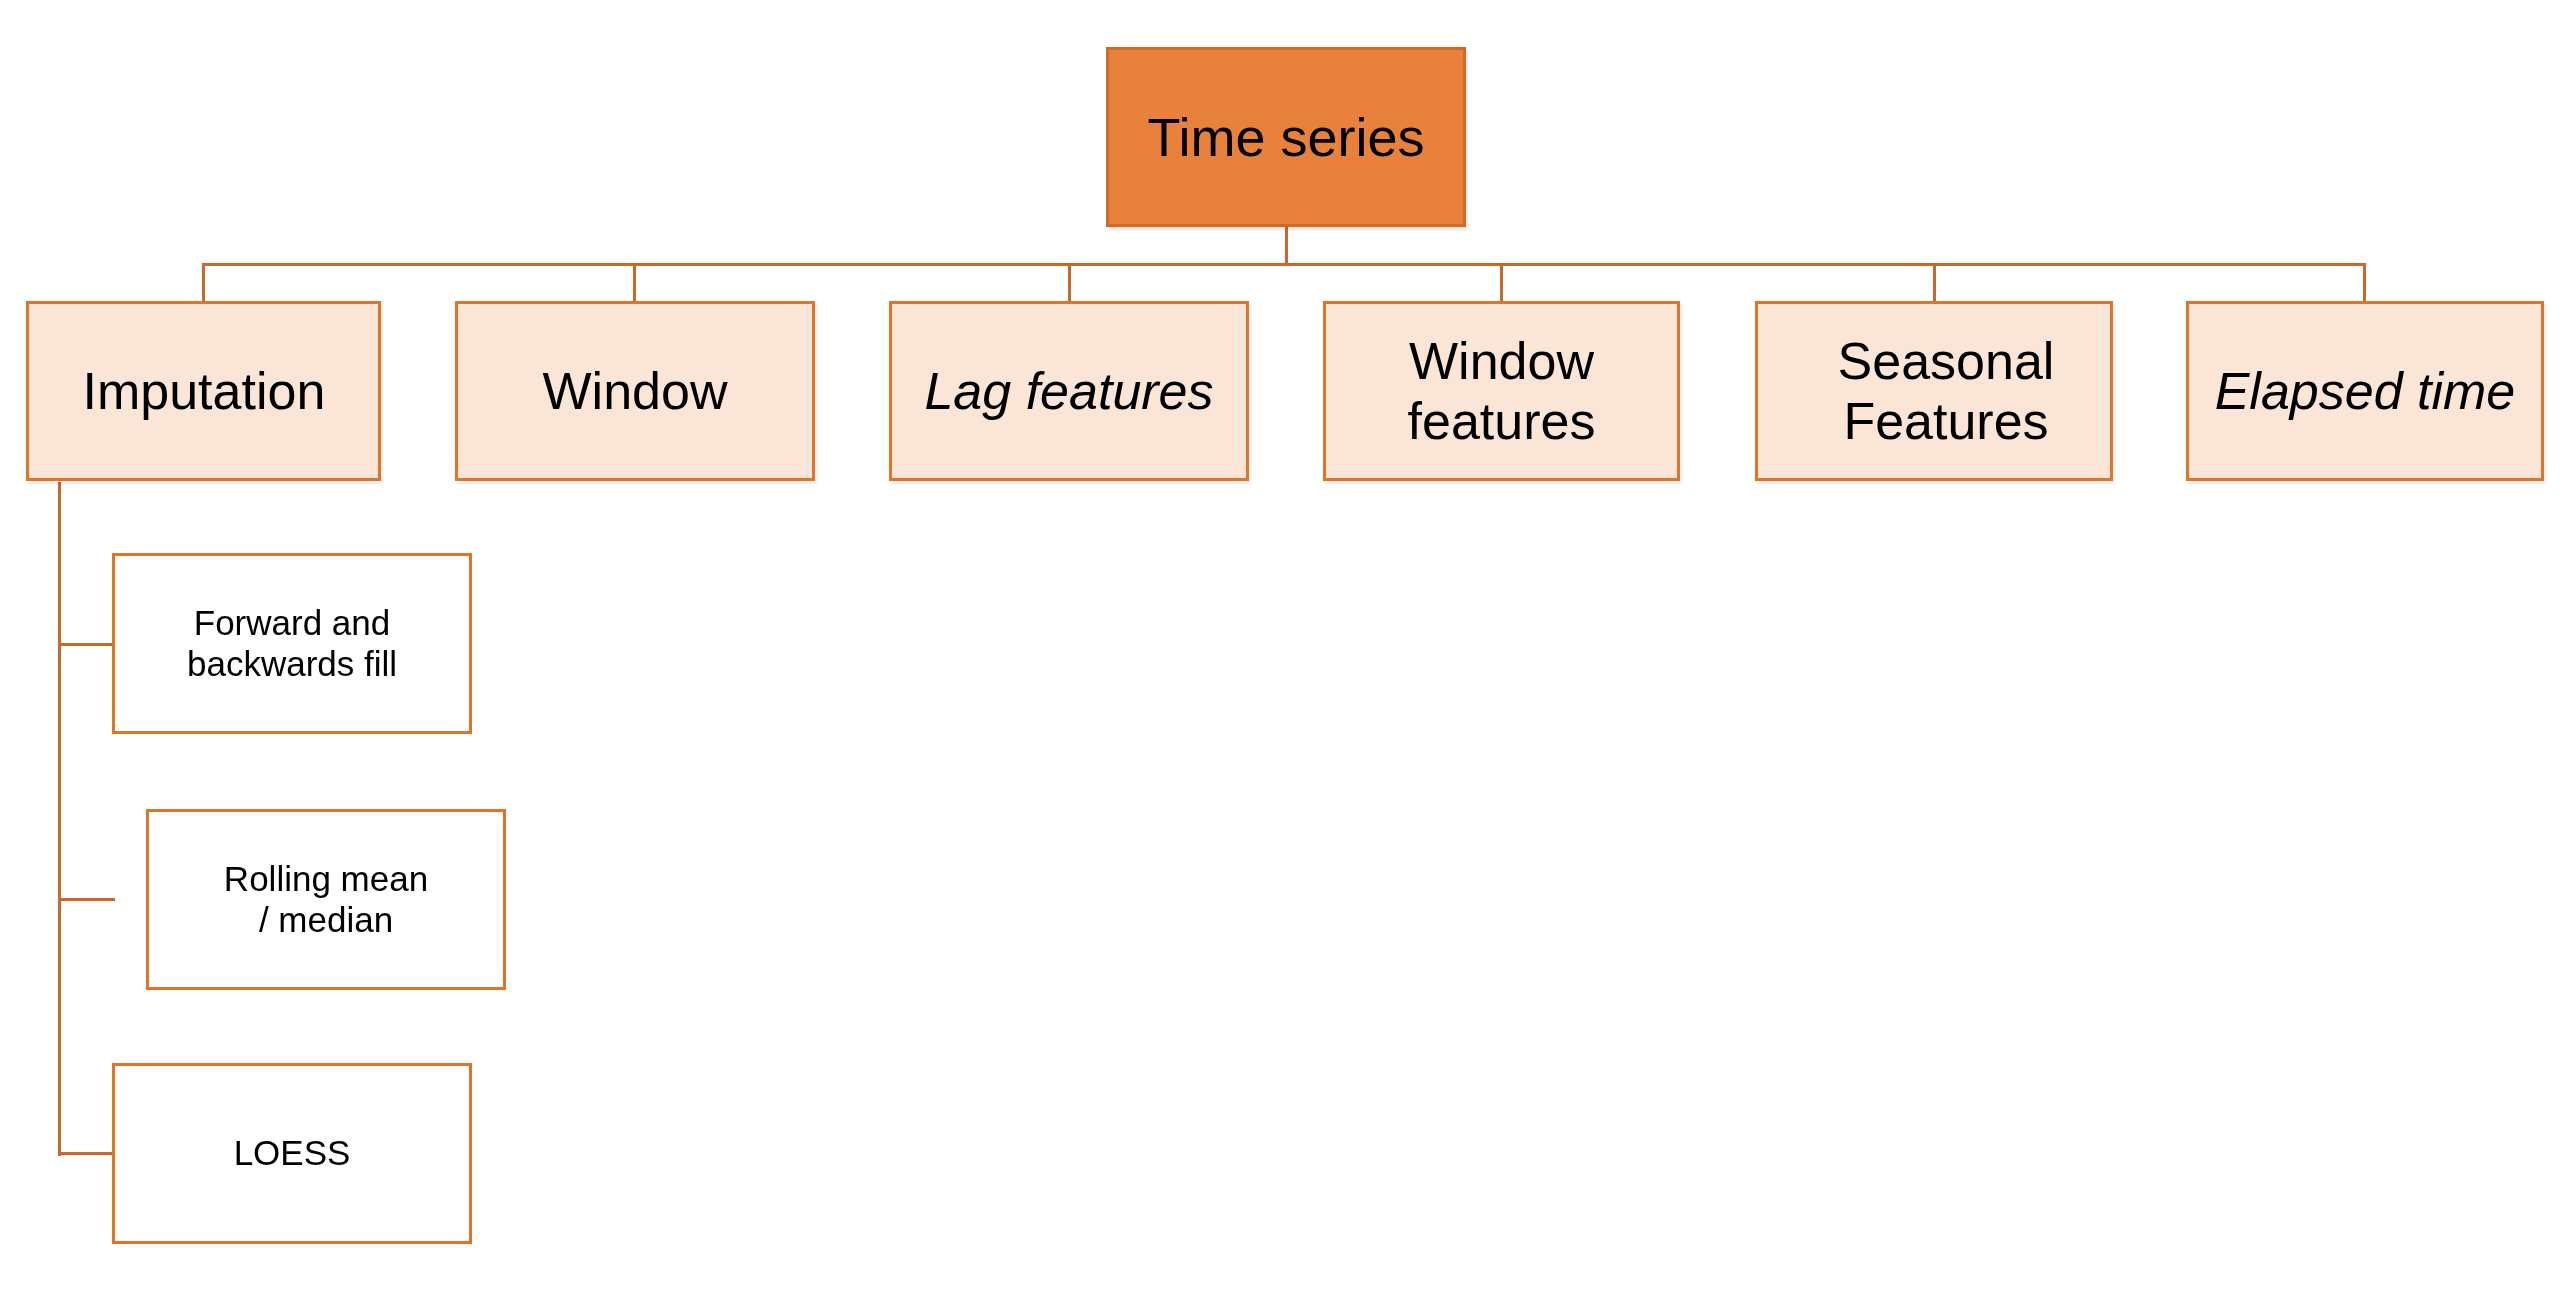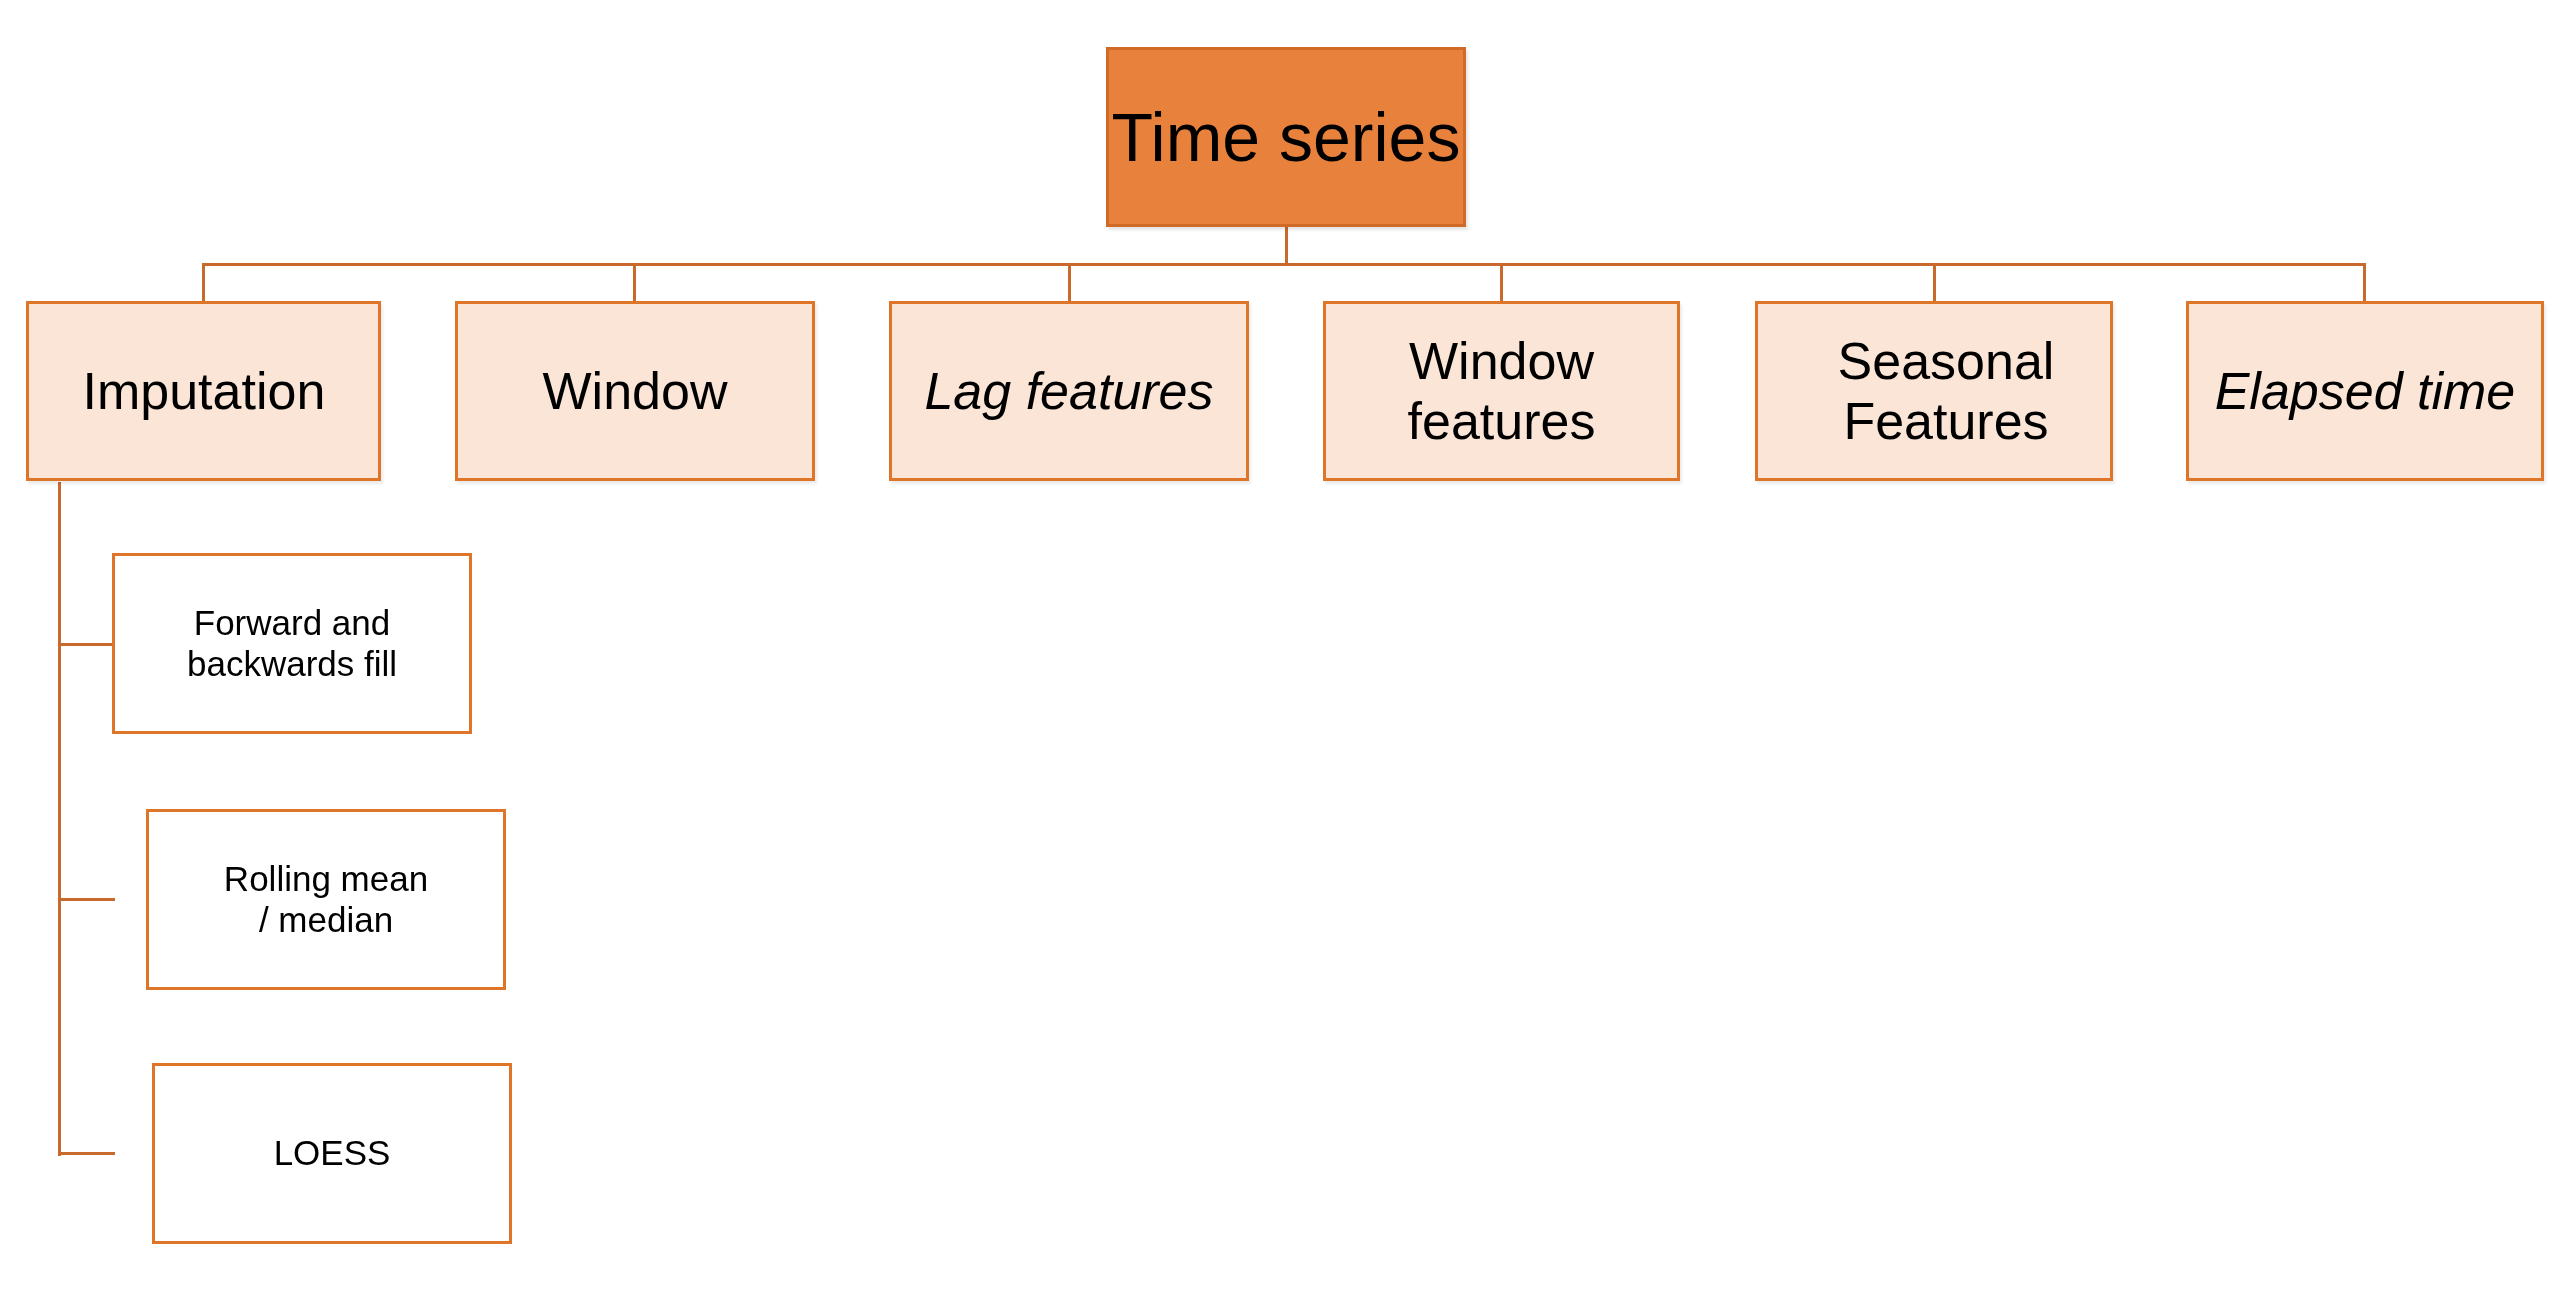--- a/index.html
+++ b/index.html
@@ -11,21 +11,21 @@
   *{margin:0;padding:0;box-sizing:border-box;}
   html,body{background:#FFFFFF;}
   body{width:2576px;height:1299px;font-family:"Liberation Sans",sans-serif;color:var(--text);}
   #canvas{position:relative;width:2576px;height:1299px;background:#FFFFFF;overflow:hidden;}
   .node{
     position:absolute;display:flex;align-items:center;justify-content:center;
     text-align:center;white-space:pre-line;line-height:1.16;
   }
   .node-root{
     background:var(--root-fill);border:3.1px solid var(--root-border);
-    font-size:68px;box-shadow:1.8px 2.5px 2.5px rgba(0,0,0,0.10);text-align:right;
+    font-size:54px;box-shadow:1.8px 2.5px 2.5px rgba(0,0,0,0.10);text-align:right;
   }
   .node-child{
     background:var(--child-fill);border:3.1px solid var(--child-border);
     font-size:52px;box-shadow:1.8px 2.5px 2.5px rgba(0,0,0,0.08);
   }
   .node-leaf{
     background:var(--leaf-fill);border:3.1px solid var(--leaf-border);
     font-size:35px;
   }
   .conn{position:absolute;background:var(--connector);}
@@ -57,16 +57,16 @@
   <div class="node node-child" style="left:1323px;top:301px;width:357px;height:180px;">Window
 features</div>
   <div class="node node-child" style="left:1755px;top:301px;width:358px;height:180px;padding-left:24px;">Seasonal
 Features</div>
   <div class="node node-child" style="left:2186px;top:301px;width:358px;height:180px;font-style:italic;">Elapsed time</div>
 
   <div class="node node-leaf" style="left:112px;top:553px;width:360px;height:181px;">Forward and
 backwards fill</div>
   <div class="node node-leaf" style="left:112px;top:809px;width:360px;height:181px;margin-left:34px;">Rolling mean
 / median</div>
-  <div class="node node-leaf" style="left:112px;top:1063px;width:360px;height:181px;margin-left:40px;">LOESS</div>
+  <div class="node node-leaf" style="left:112px;top:1063px;width:360px;height:181px;">LOESS</div>
 
 </div>
 
 
 </body></html>

